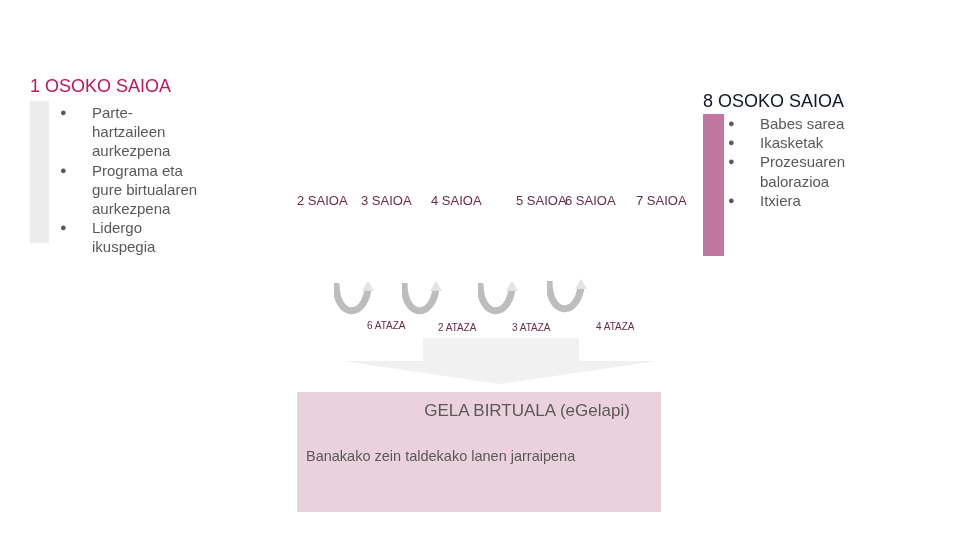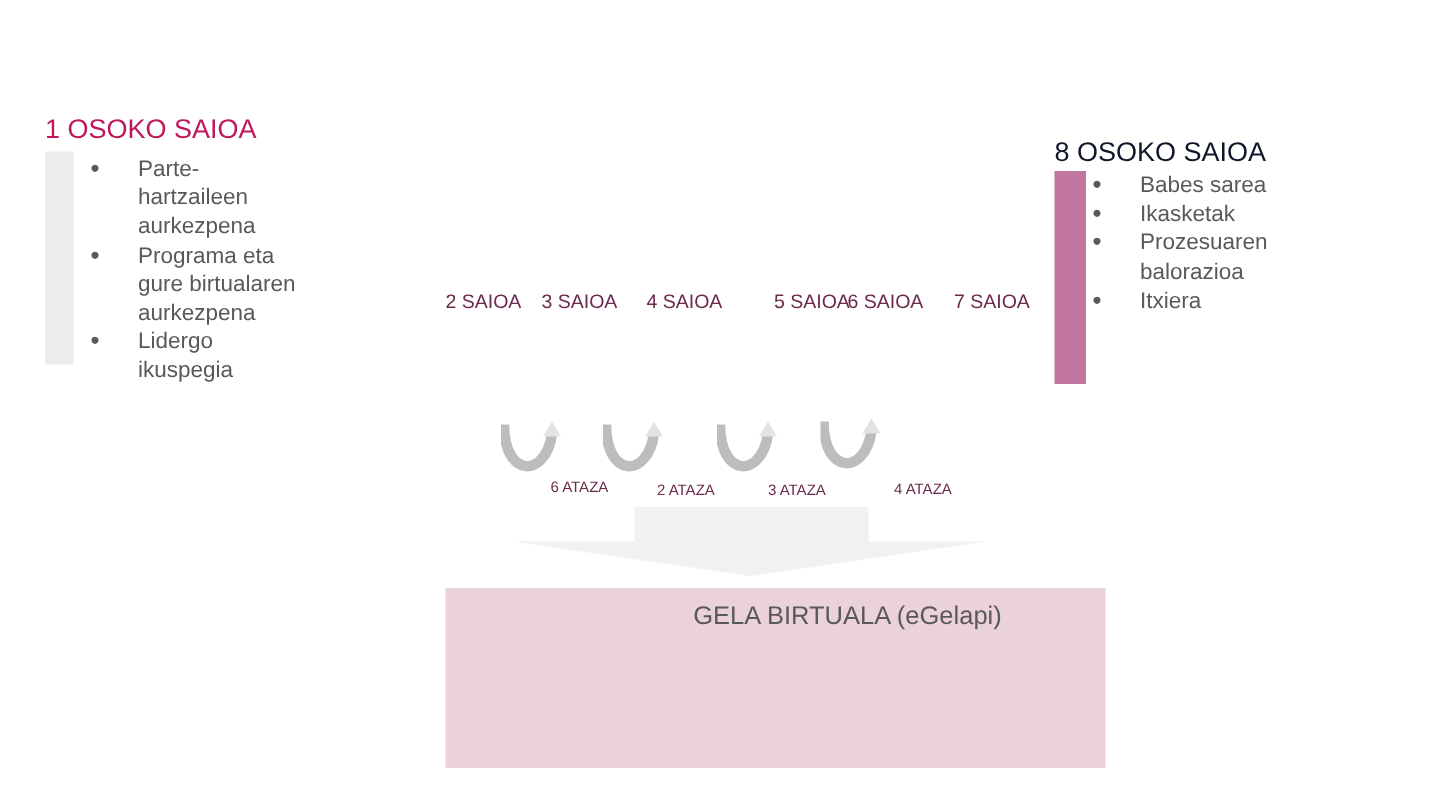--- a/index.html
+++ b/index.html
@@ -10,21 +10,21 @@
   .bar-left { left:30px; top:101px; width:19px; height:142px; background:#ececec; }
   .list-left { left:58px; top:103px; width:160px; font-size:15px; line-height:19.2px; color:#595959; }
   .list-right { left:726px; top:114px; width:150px; font-size:15px; line-height:19.2px; color:#595959; }
   .li { position:relative; padding-left:34px; }
   .li .dot { position:absolute; left:2px; top:0; font-size:11px; color:#595959; }
   .title-right { left:703px; top:91px; font-size:18px; color:#0f172a; }
   .bar-right { left:703px; top:114px; width:21px; height:142px; background:#c0769e; }
   .session { top:193px; font-size:13px; color:#6b2a4c;text-align:center; }
   .task { font-size:10px; color:#6b2a4c; }
   .loop { width:44px; height:36px; }
-  .box { left:297px; top:392px; width:440px; height:120px; background:#ead1dc; }
+  .box { left:297px; top:392px; width:364px; height:120px; background:#ead1dc; }
   .box-title { position:absolute; left:0; width:100%; top:9px; text-align:center; padding-left:96px; box-sizing:border-box;
                font-size:17px; color:#595959; }
   .box-lines { position:absolute; left:9px; top:54px; font-size:14.5px; line-height:20px; color:#595959; }
 </style>
 </head>
 <body>
 
 <div class="abs title-left">1 OSOKO SAIOA</div>
 <div class="abs bar-left"></div>
 <div class="abs list-left">
@@ -71,14 +71,15 @@
 <div class="abs task" style="left:512px; top:322px">3 ATAZA</div>
 <div class="abs task" style="left:596px; top:321px">4 ATAZA</div>
 
 <svg class="abs" style="left:340px; top:338px" width="320" height="48">
   <path d="M83 0 L239 0 L239 23 L318 23 L160 46 L2 23 L83 23 Z" fill="#f1f1f1"></path>
 </svg>
 
 <div class="abs box">
   <div class="box-title">GELA BIRTUALA (eGelapi)</div>
   <div class="box-lines">
+    <div>Banakako zein taldekako lanen jarraipena</div>
   </div>
 </div>
 
 </body></html>

